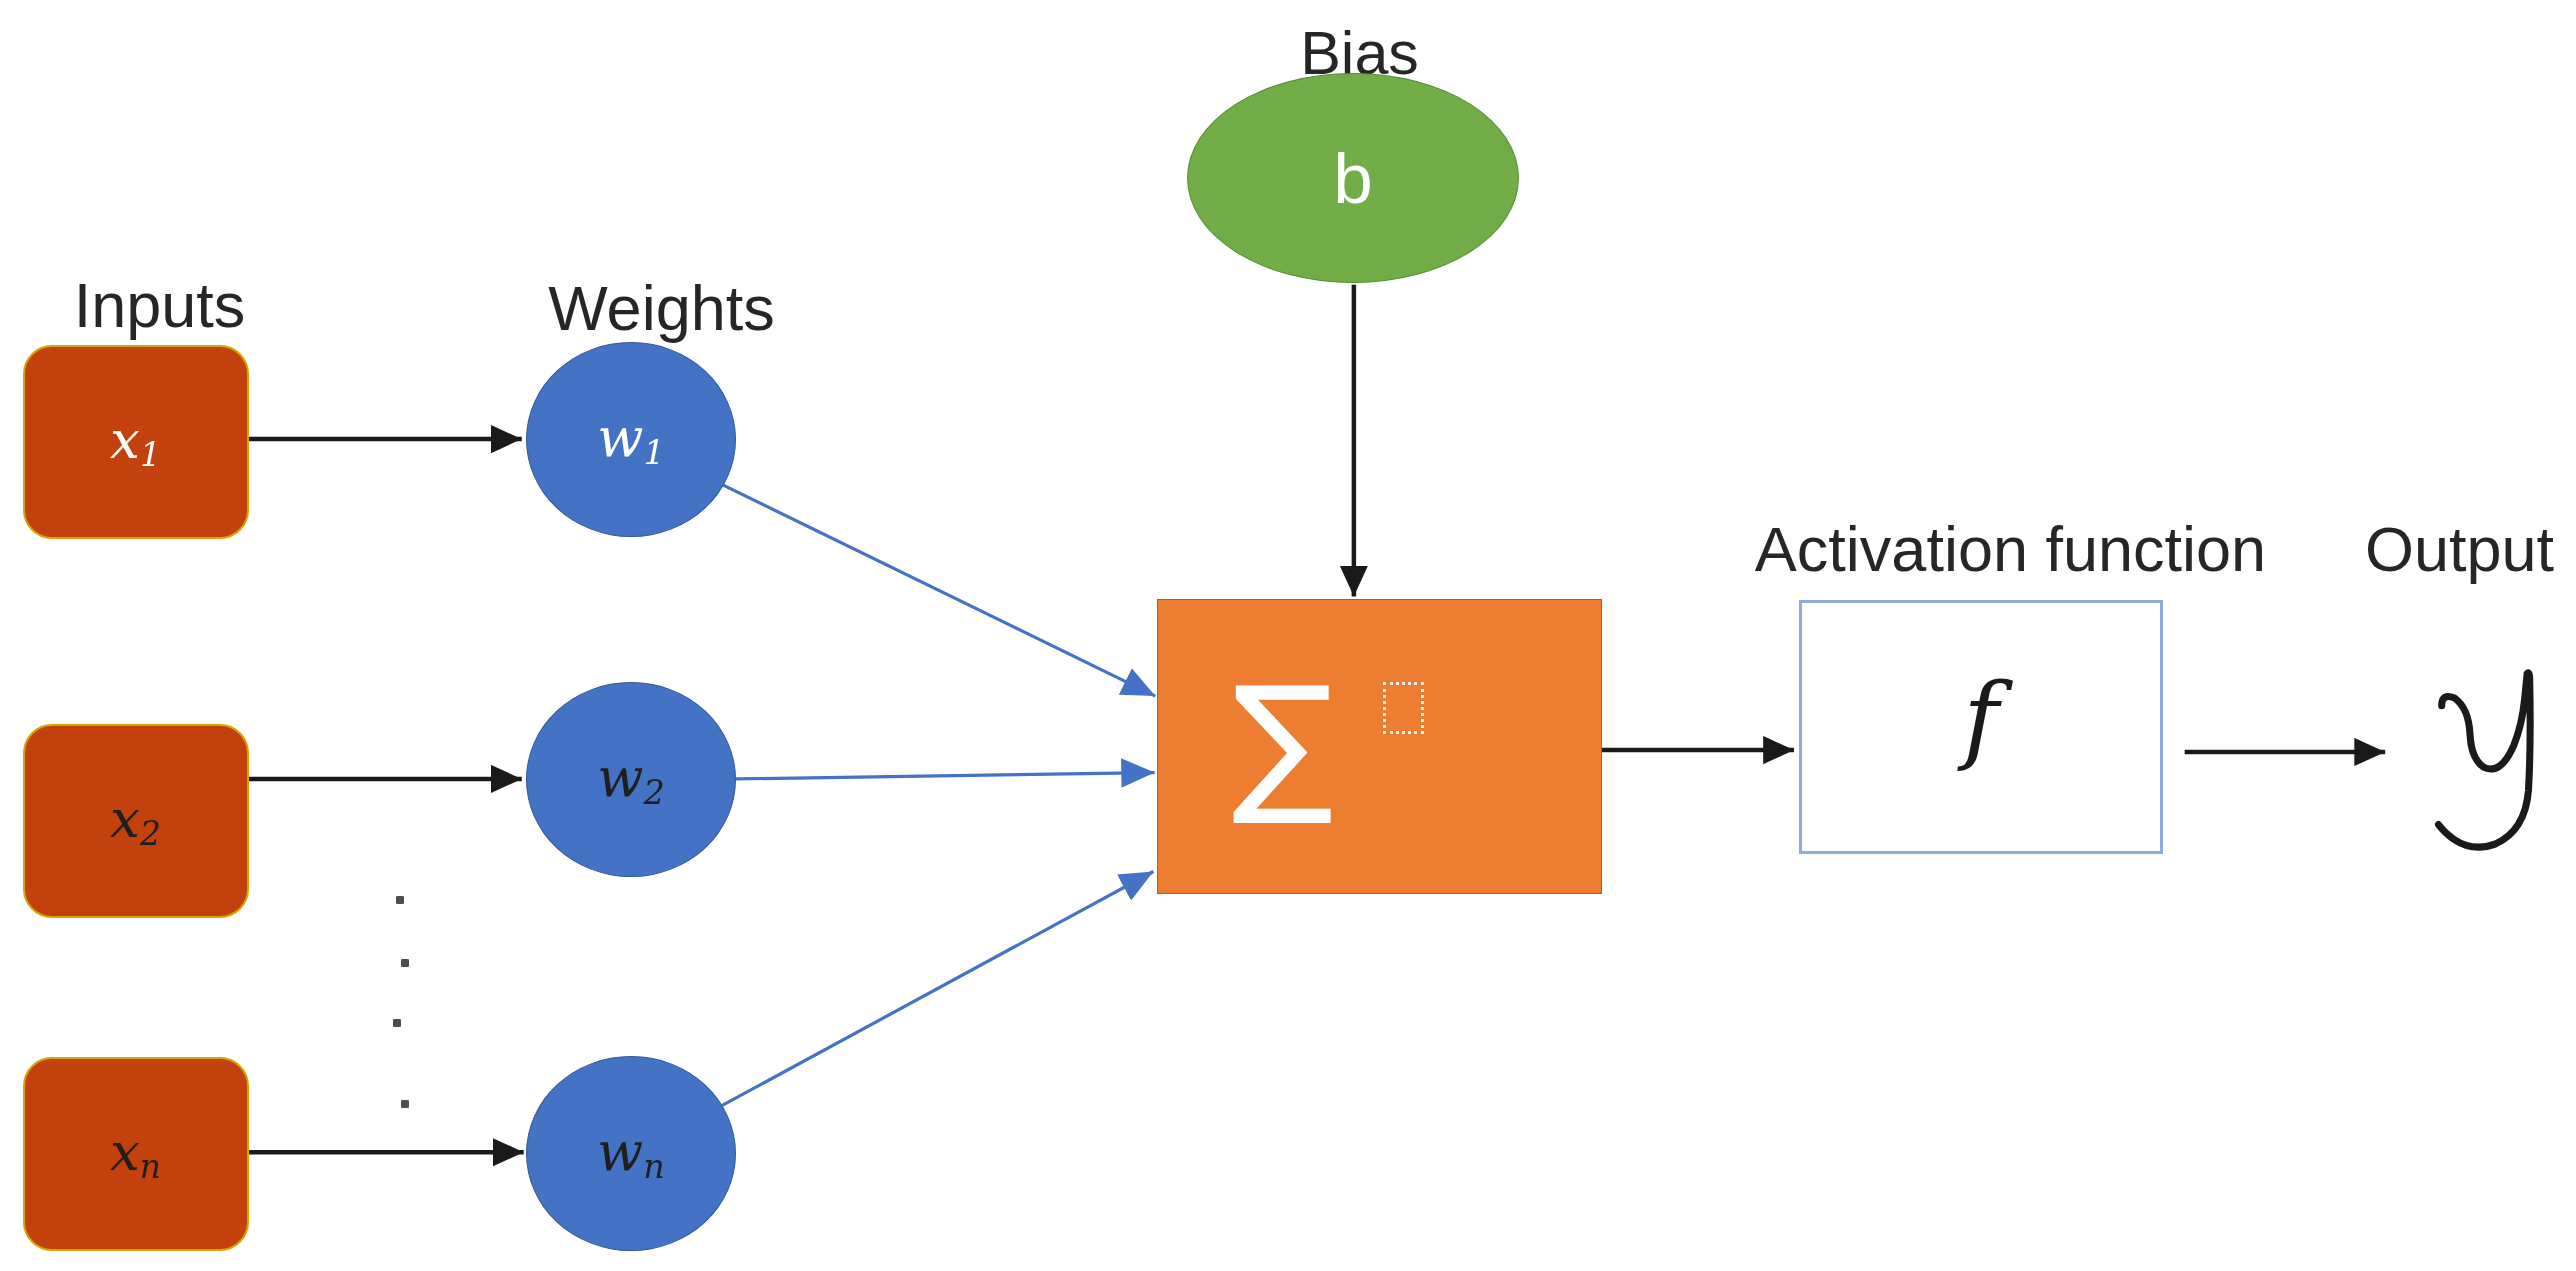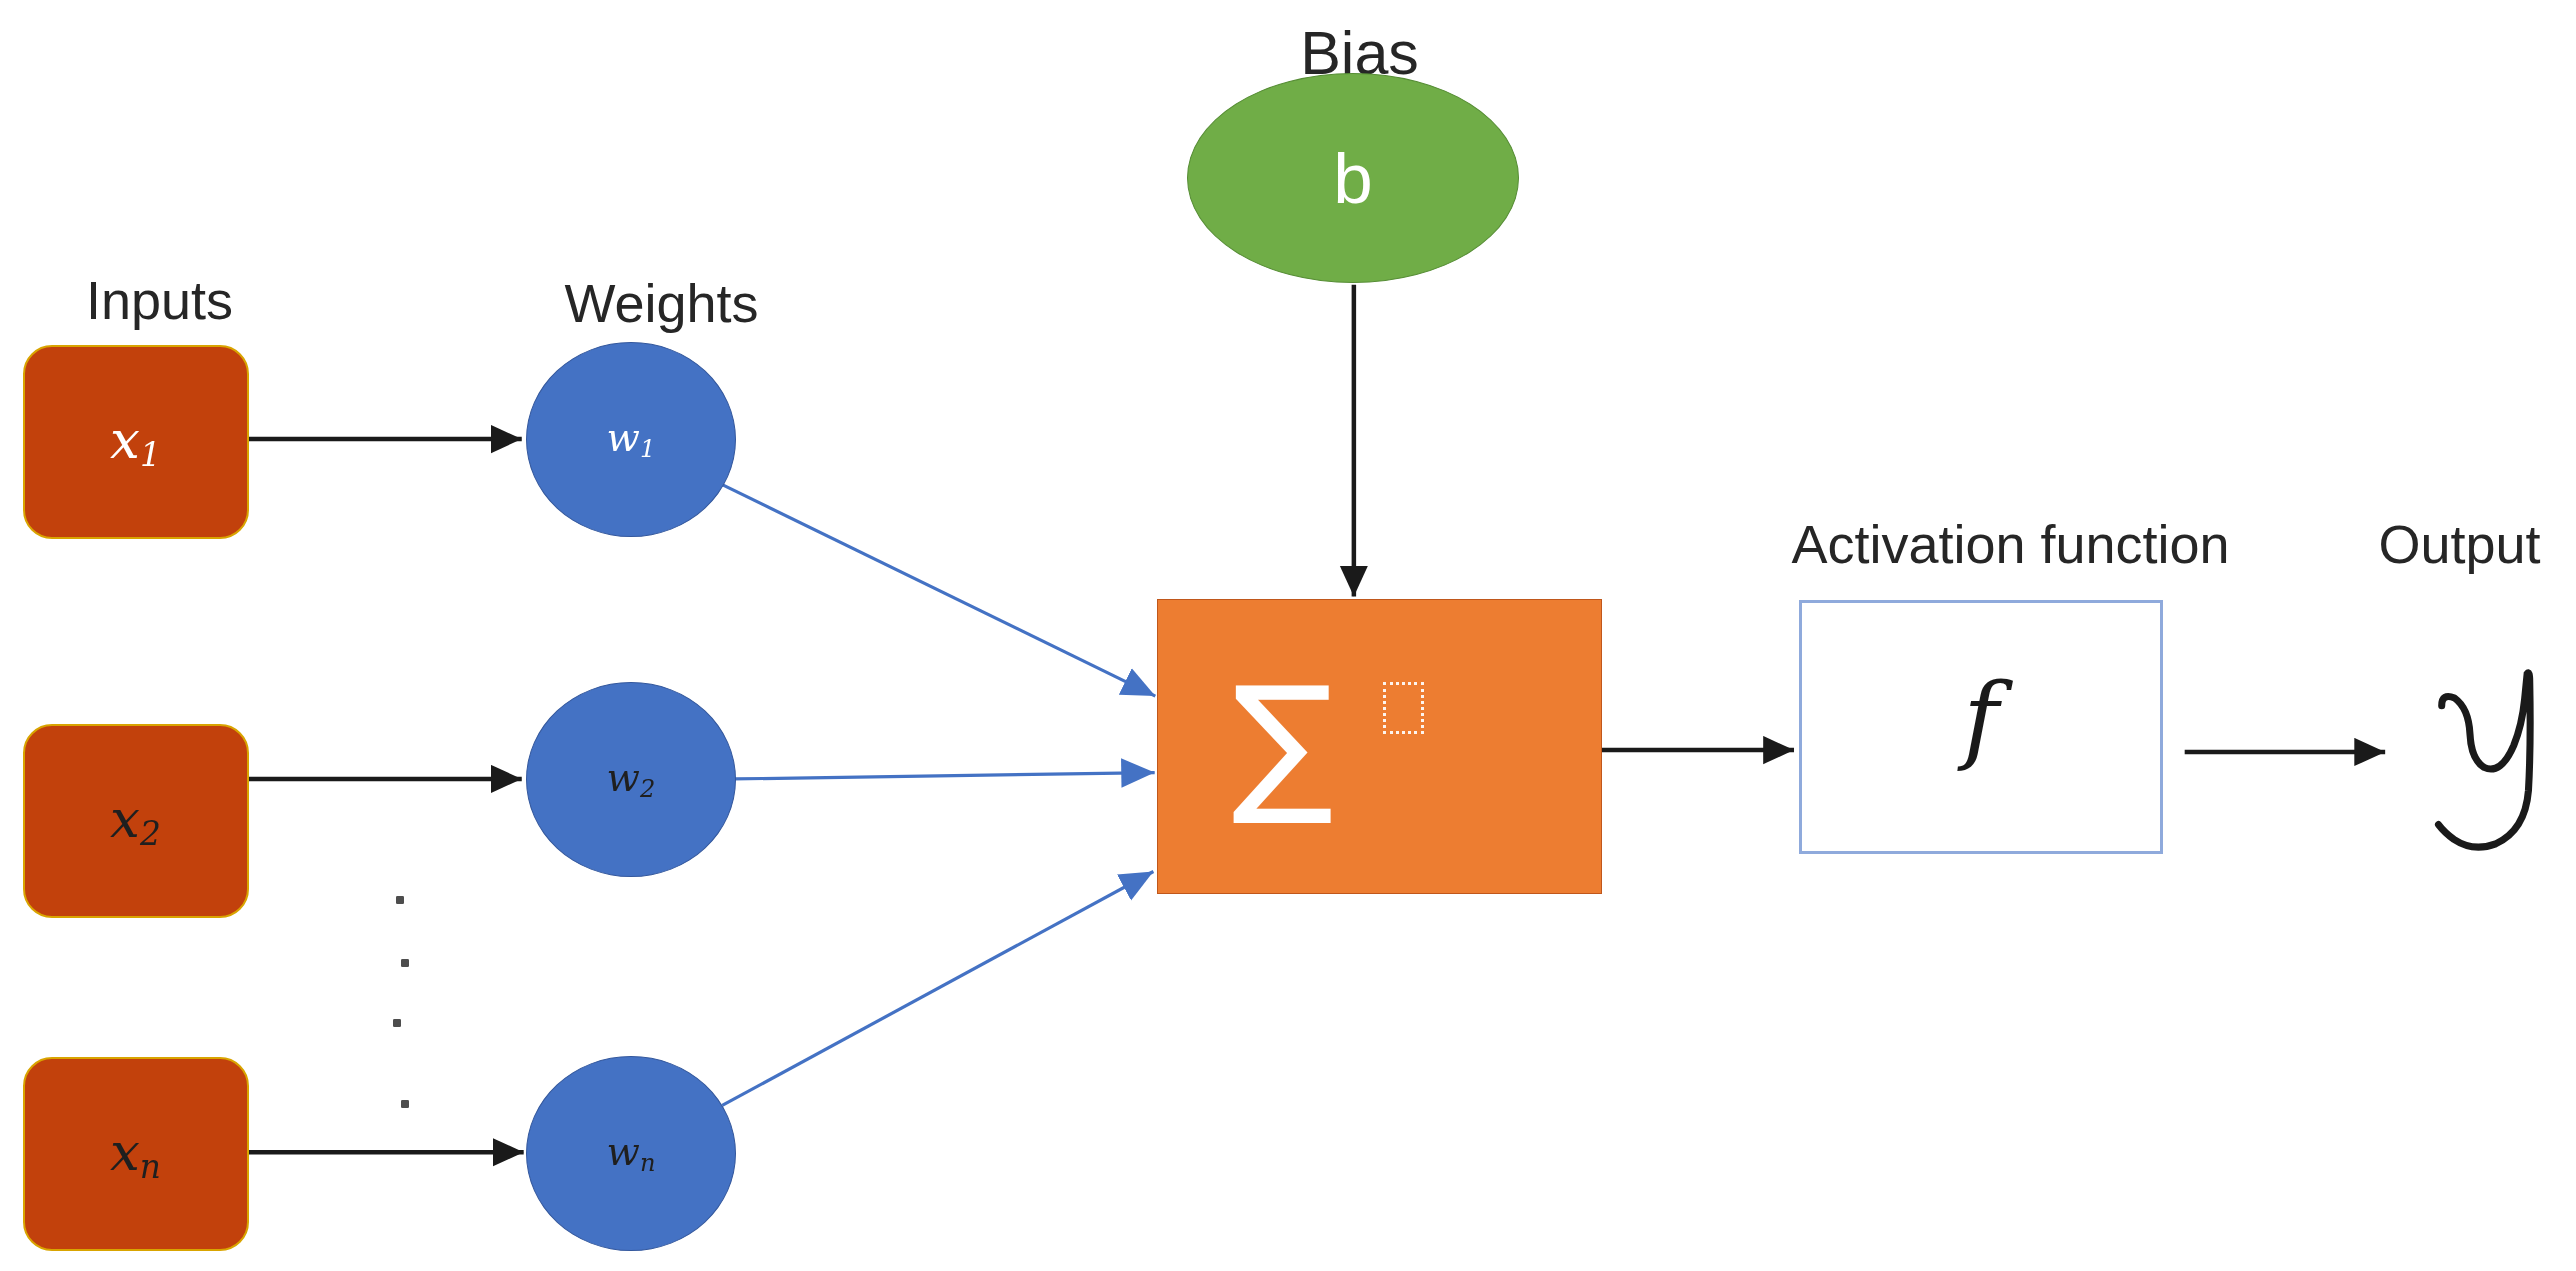--- a/index.html
+++ b/index.html
@@ -1,26 +1,26 @@
 <!DOCTYPE html>
 <html style="font-size:10.3px"><head>
 <meta charset="utf-8">
 <style>
   html,body{margin:0;padding:0;background:#ffffff;}
   body{width:2576px;height:1272px;position:relative;overflow:hidden;
        font-family:"Liberation Sans",sans-serif;}
   .abs{position:absolute;}
-  .lbl{position:absolute;font-size:54px;color:#262626;text-align:center;
+  .lbl{position:absolute;font-size:63px;color:#262626;text-align:center;
        font-family:"Liberation Sans",sans-serif;white-space:nowrap;}
   .node{position:absolute;display:flex;align-items:center;justify-content:center;
         font-family:"DejaVu Serif",serif;font-style:italic;}
   .inp-box{width:222px;height:190px;background:#c2410c;border:2.6px solid #D9A400;
            border-radius:29px;font-size:53px;}
   .w-ell{width:208px;height:193px;background:#4472C4;border:1.9px solid #34589D;
-         border-radius:50%;font-size:39px;}
+         border-radius:50%;font-size:54px;}
   .bias-ell{left:1187px;top:73px;width:330px;height:208px;background:#70AD47;
             border:1.9px solid #568D35;border-radius:50%;
             font-family:"Liberation Sans",sans-serif;font-style:normal;
             font-size:71px;color:#ffffff;}
   .sum-box{left:1157px;top:599px;width:443px;height:293px;background:#ED7D31;
            border:1.9px solid #C0571B;}
   .sum-glyph{left:1186px;top:633px;width:193px;height:218px;display:flex;
              align-items:center;justify-content:center;color:#ffffff;
              font-family:"DejaVu Sans",sans-serif;font-size:151px;}
   .eq-ph{left:1383px;top:682px;width:35px;height:46px;

